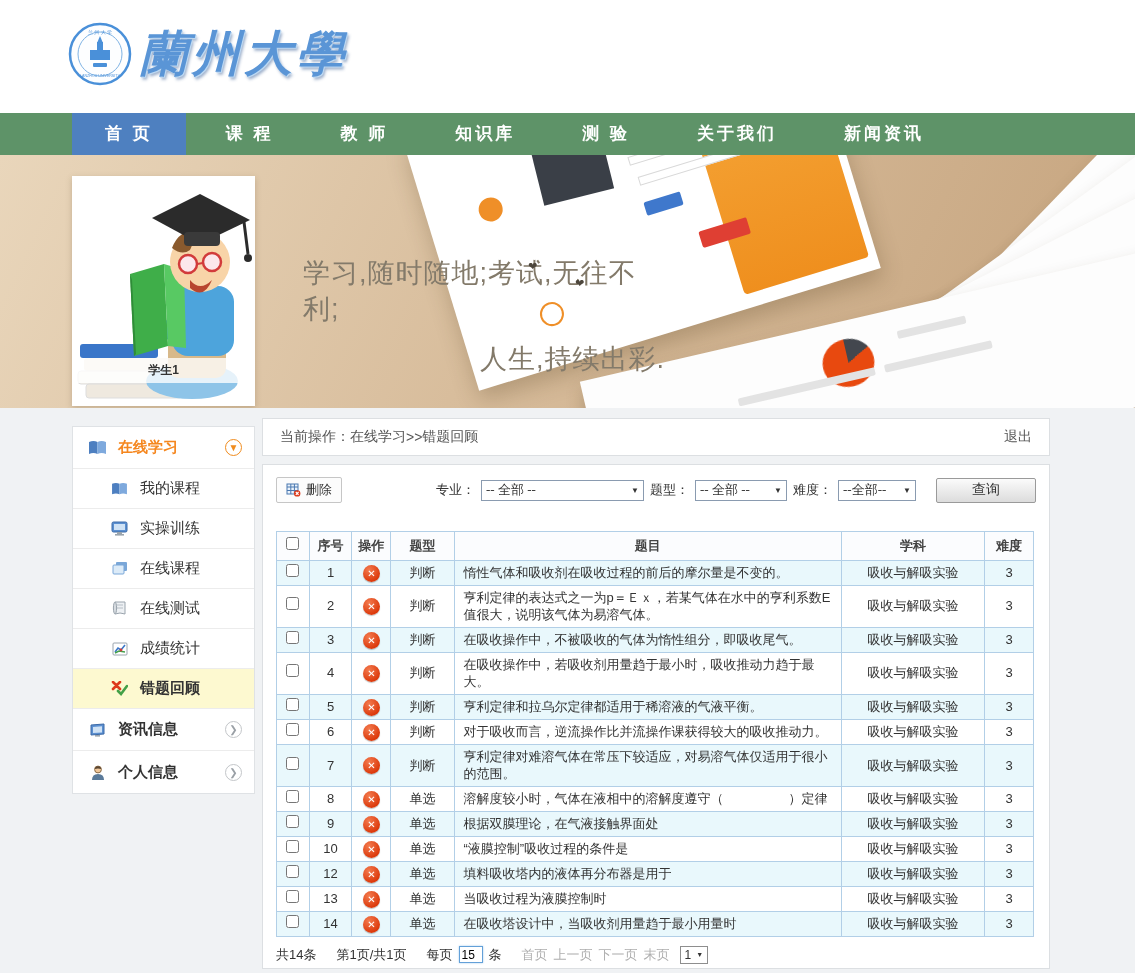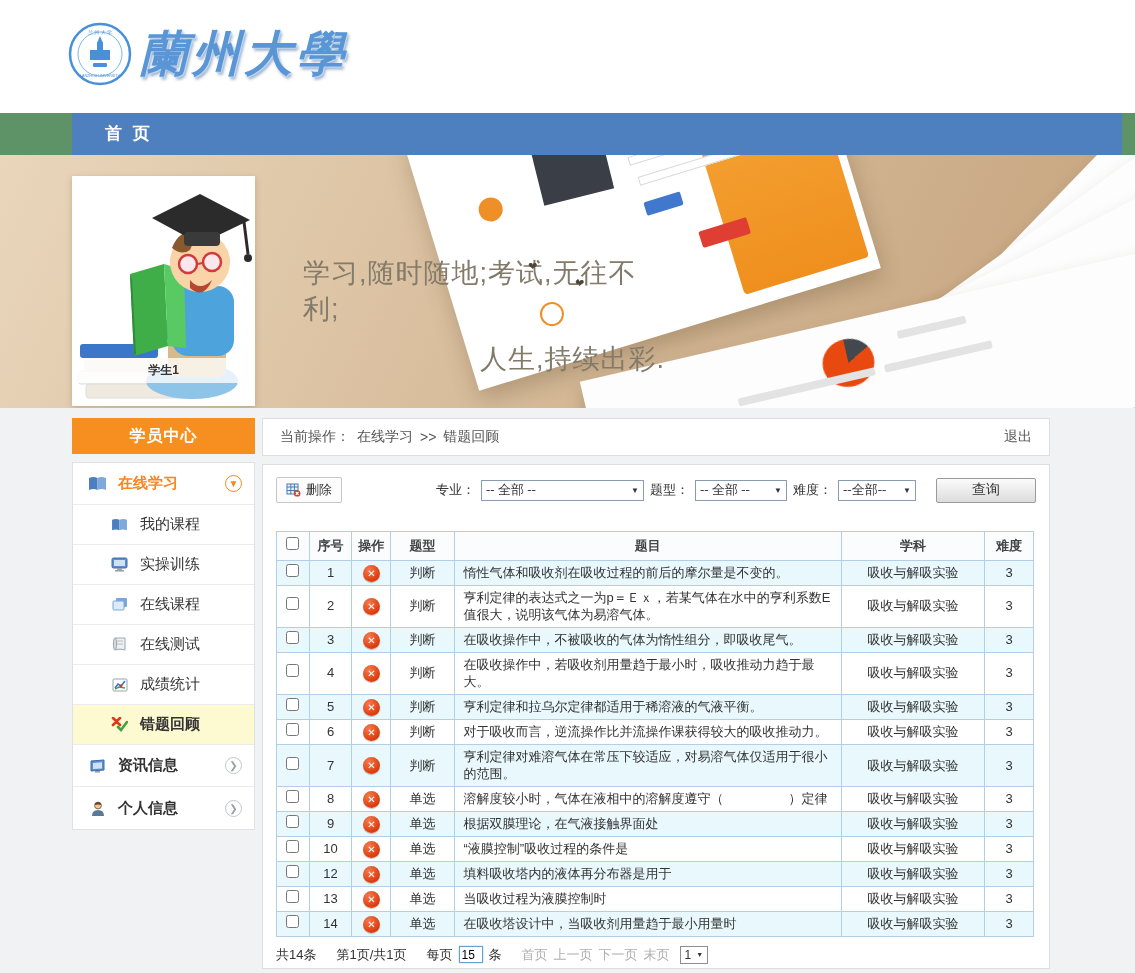--- a/index.html
+++ b/index.html
@@ -17,21 +17,21 @@
   .logo { position:absolute; left:68px; top:22px; display:flex; align-items:center; gap:8px; }
   .seal { width:64px; height:64px; }
   .logo-title {
     font-family:"DejaVu Serif","Liberation Serif",serif;
     font-size:48px; font-weight:bold; font-style:italic;
     color:#5a95d6;
     text-shadow: 1px 1px 0 #bcd8f2, 2px 3px 3px rgba(40,80,140,.45);
     letter-spacing:4px;
   }
   
-  .nav { position:absolute; top:113px; left:0; right:0; height:42px; background:#5e9368; display:flex; padding-left:72px;flex-direction:column; }
+  .nav { position:absolute; top:113px; left:0; right:0; height:42px; background:#5e9368; display:flex; padding-left:72px; }
   .nav-item {
     color:#fff; font-size:17px; font-weight:bold; letter-spacing:3px;
     line-height:42px; padding:0 27px; margin-right:13px; cursor:pointer; white-space:nowrap;
   }
   .nav-item.active { background:#4e80c0; padding:0 33px; }
   
   .banner { position:absolute; top:155px; left:0; right:0; height:253px;
     background:linear-gradient(115deg,#e9d6bb 0%, #d8bd9c 45%, #c5a37d 100%); overflow:hidden; }
   .mock-page { position:absolute; left:432px; top:-80px; width:420px; height:260px; background:#fff;
     transform:rotate(-17deg); box-shadow:0 10px 22px rgba(70,50,20,.25); }
@@ -68,21 +68,21 @@
   .sb-item.parent { font-weight:bold; height:42px; }
   .sb-item.online .lbl { color:#f5871f; font-weight:bold; }
   .sb-item.active { background:#fdf9d0; font-weight:bold; }
   .chev { margin-left:auto; margin-right:12px; width:17px; height:17px; border-radius:50%;
     display:inline-flex; align-items:center; justify-content:center; font-size:10px; }
   .chev.open { border:1px solid #f08c1e; color:#f08c1e; }
   .chev.closed { border:1px solid #c3c6c9; color:#9aa0a6; }
   
   .main { position:absolute; left:262px; top:10px; width:788px; bottom:0; }
   .crumbbar { display:flex; align-items:center; height:38px; background:#fff; border:1px solid #dcdfe2;
-    padding:0 17px; font-size:14px; color:#555; gap:7px; }
+    padding:0 17px; font-size:14px; color:#555; }
   .crumbbar .logout { margin-left:auto; cursor:pointer; color:#555; }
   .panel { position:absolute; top:46px; left:0; right:0; height:505px; background:#fff; border:1px solid #dcdfe2; padding:12px 13px 8px; }
   .toolbar { display:flex; align-items:center; }
   .del-btn { display:inline-flex; align-items:center; gap:5px; border:1px solid #c6c6c6; background:#fcfcfc;
     height:26px; padding:0 9px; font-size:13px; color:#333; cursor:pointer; border-radius:2px; }
   .filters { margin-left:auto; display:flex; align-items:center; gap:6px; font-size:13px; color:#333;font-family:Liberation Serif, serif; }
   .fake-select { display:inline-flex; align-items:center; justify-content:space-between; border:1px solid #8a9bb0;
     background:#fff; height:21px; padding:0 4px; font-size:13px; cursor:pointer; }
   .fs-major { width:163px; }
   .fs-type { width:92px; }
@@ -208,21 +208,20 @@
       <line x1="172" y1="46" x2="176" y2="78" stroke="#2b2b2b" stroke-width="3"></line>
       <circle cx="176" cy="82" r="4" fill="#2b2b2b"></circle>
     </svg>
     <div class="student-name">学生1</div>
   </div>
 </div>
 
 <div class="lower">
 
   <div class="sidebar">
-    <div class="sb-title">学员中心</div>
     <div class="sb-menu">
 
       <div class="sb-item parent online">
         <span class="ico">
           <svg width="19" height="16" viewBox="0 0 19 16">
               <path d="M1 2 Q5.5 0 9.5 2 L9.5 14 Q5.5 12 1 14 Z" fill="#4d7fc0"></path>
               <path d="M18 2 Q13.5 0 9.5 2 L9.5 14 Q13.5 12 18 14 Z" fill="#7ea9dd"></path>
             </svg>
         </span>
         <span class="lbl">在线学习</span>

